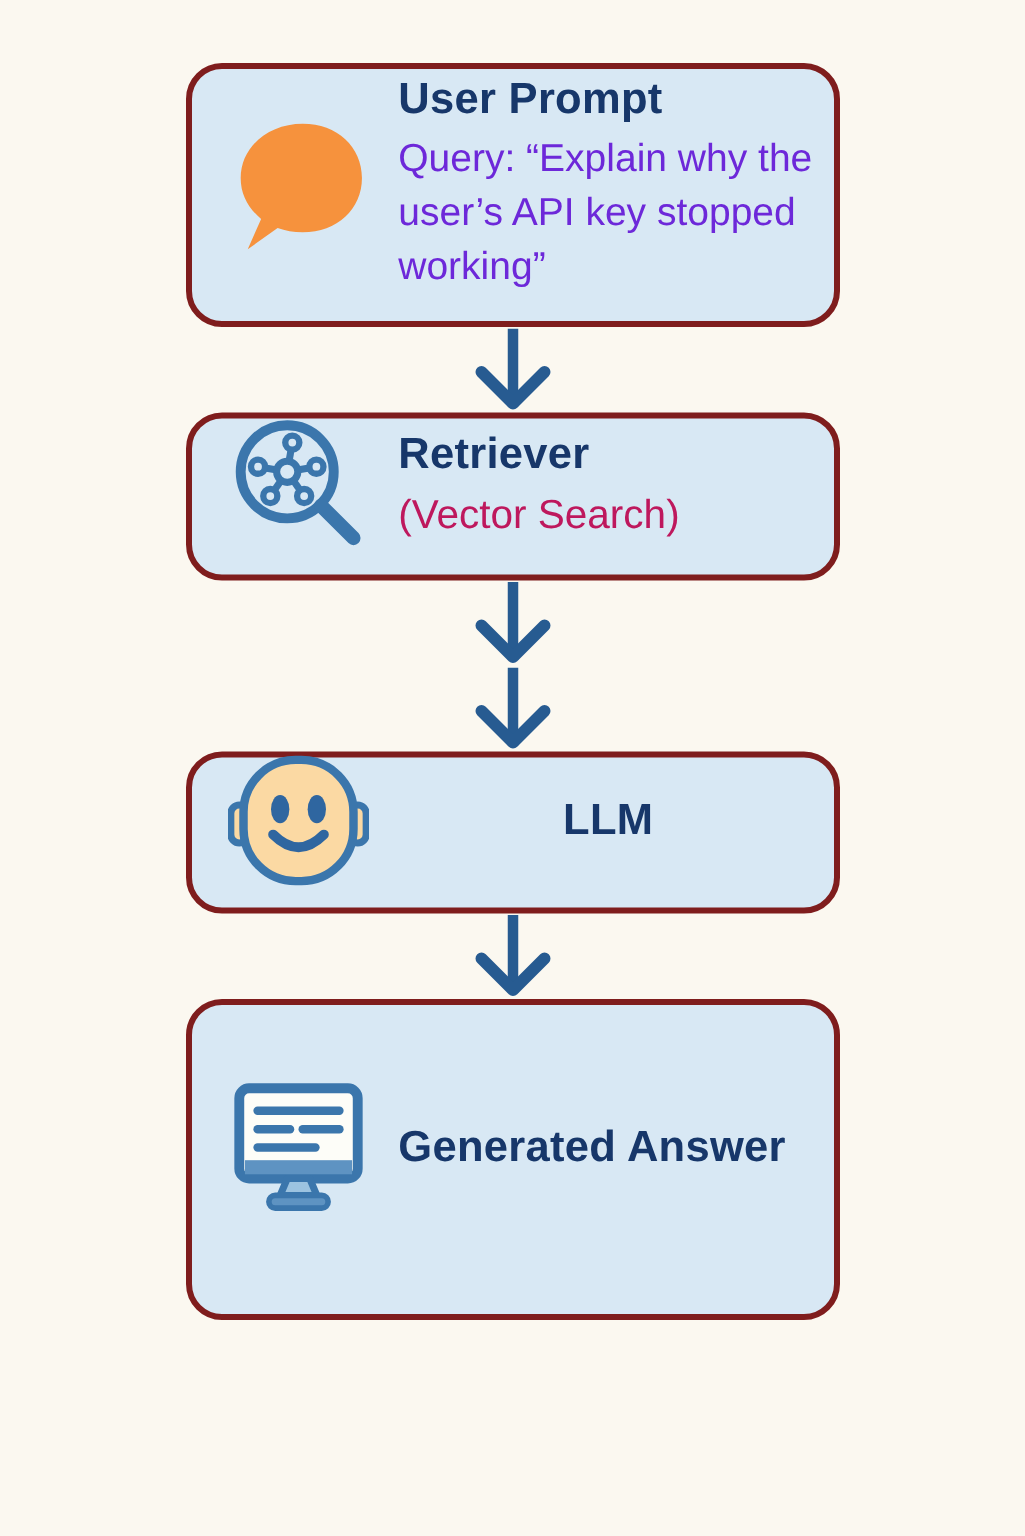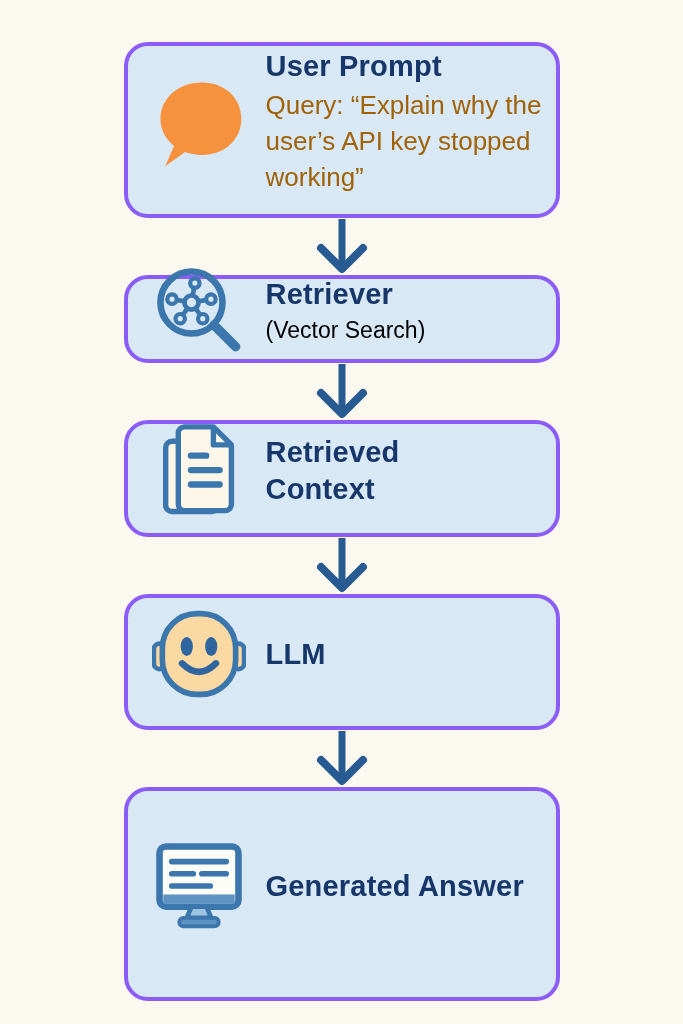--- a/index.html
+++ b/index.html
@@ -11,31 +11,31 @@
   }
   .flow{
     width:683px;height:1024px;
     padding-top:42px;
     box-sizing:border-box;
   }
   .step{
     width:436px;
     margin:0 auto;
     background:#D8E8F4;
-    border:4px solid #8b5cf6;
+    border:4px solid #7f1d1d;
     border-radius:24px;
     box-sizing:border-box;
     display:flex;
     align-items:center;
     padding:0 10px 16px 22px;
   }
   .step-user-prompt{height:176px;}
-  .step-retriever{height:88px;}
+  .step-retriever{height:112px;}
   .step-retrieved-context{height:117px;}
-  .step-llm{height:136px;}
+  .step-llm{height:108px;text-align:center;}
   .step-generated-answer{height:214px;}
   .icon-wrap{
     width:98px;
     flex:0 0 98px;
     display:flex;
     align-items:center;
     justify-content:center;
   }
   .text-col{
     flex:1;
@@ -45,28 +45,28 @@
   .title{
     font-size:29px;
     font-weight:bold;
     color:#17376A;
     line-height:1.25;
     letter-spacing:0.2px;
   }
   .step-retrieved-context .title{max-width:195px;}
   .step-generated-answer .title{white-space:nowrap;}
   .subtitle{
-    font-size:23px;
-    color:#000000;
+    font-size:27px;
+    color:#be185d;
     line-height:1.3;
     margin-top:4px;
   }
   .body{
     font-size:26px;
-    color:#a16207;
+    color:#6d28d9;
     line-height:1.38;
     margin-top:4px;
     max-width:288px;
   }
   .arrow-row{
     height:57px;
     display:flex;
     align-items:center;
     justify-content:center;
   }
@@ -121,37 +121,20 @@
     </div>
   </div>
 
   <div class="arrow-row">
     <svg width="60" height="56" viewBox="0 0 60 56" aria-hidden="true">
       <line x1="30" y1="0" x2="30" y2="52" stroke="#275B91" stroke-width="7"></line>
       <polyline points="9,29 30,50 51,29" fill="none" stroke="#275B91" stroke-width="8" stroke-linecap="round" stroke-linejoin="round"></polyline>
     </svg>
   </div>
 
-  <div class="step step-retrieved-context">
-    <div class="icon-wrap">
-      <svg width="90" height="102" viewBox="0 0 100 110" aria-hidden="true">
-        <rect x="13" y="22" width="58" height="78" rx="7" fill="#FCF7E8" stroke="#3B76AC" stroke-width="6"></rect>
-        <path d="M34 8 H66 L86 28 V94 A7 7 0 0 1 79 101 H34 A7 7 0 0 1 27 94 V15 A7 7 0 0 1 34 8 Z" fill="#FCF7E8" stroke="#3B76AC" stroke-width="6" stroke-linejoin="round" transform="translate(0,-2)"></path>
-        <path d="M66 6 V26 H86" fill="none" stroke="#3B76AC" stroke-width="6" stroke-linejoin="round"></path>
-        <g stroke="#3B76AC" stroke-width="7" stroke-linecap="round">
-          <line x1="41" y1="38" x2="58" y2="38"></line>
-          <line x1="41" y1="54" x2="73" y2="54"></line>
-          <line x1="41" y1="70" x2="73" y2="70"></line>
-        </g>
-      </svg>
-    </div>
-    <div class="text-col">
-      <div class="title">Retrieved Context</div>
-    </div>
-  </div>
 
   <div class="arrow-row">
     <svg width="60" height="56" viewBox="0 0 60 56" aria-hidden="true">
       <line x1="30" y1="0" x2="30" y2="52" stroke="#275B91" stroke-width="7"></line>
       <polyline points="9,29 30,50 51,29" fill="none" stroke="#275B91" stroke-width="8" stroke-linecap="round" stroke-linejoin="round"></polyline>
     </svg>
   </div>
 
   <div class="step step-llm">
     <div class="icon-wrap">

